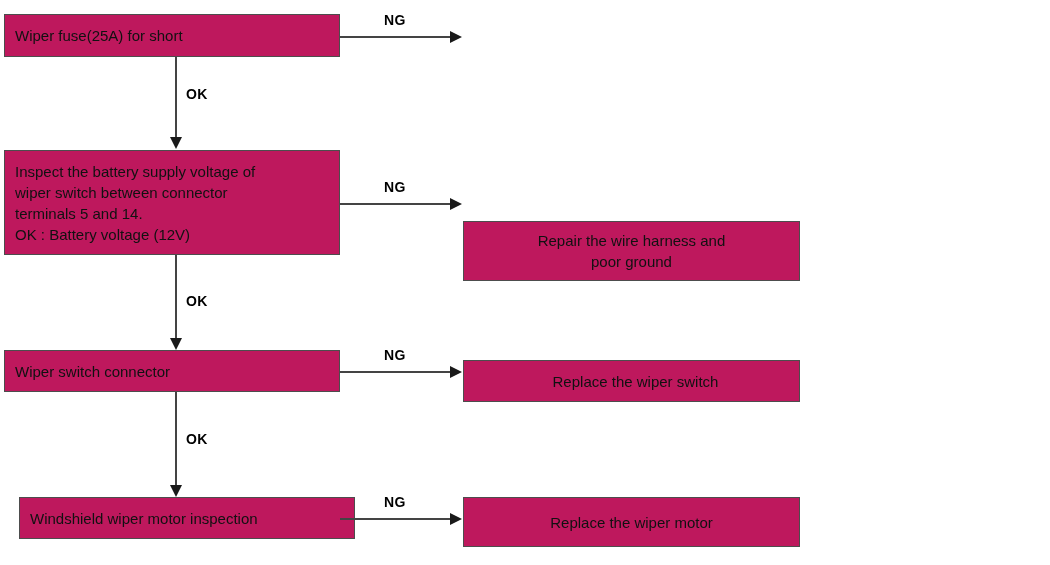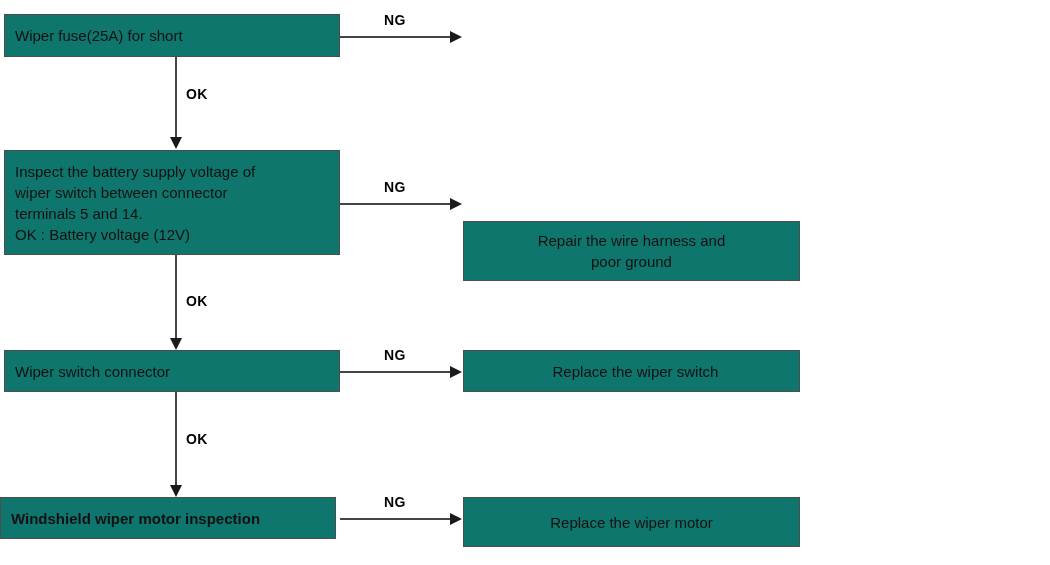--- a/index.html
+++ b/index.html
@@ -15,21 +15,21 @@
     position: relative;
     width: 1050px;
     height: 565px;
     background: #ffffff;
     overflow: hidden;
   }
   .node {
     position: absolute;
     box-sizing: border-box;
     border: 1.5px solid #4d4d4d;
-    background: #0f766e;
+    background: #be185d;
     display: flex;
     align-items: center;
     font-size: 15px;
     line-height: 21px;
     color: #111111;
   }
   .node.center {
     justify-content: center;
     text-align: center;
   }
@@ -88,29 +88,29 @@
   </div>
   <div class="node left" id="step-2" style="left: 4px; top: 150px; width: 336px; height: 105px;">
     <span class="node-text">Inspect the battery supply voltage of
 wiper switch between connector
 terminals 5 and 14.
 OK : Battery voltage (12V)</span>
   </div>
   <div class="node left" id="step-3" style="left: 4px; top: 350px; width: 336px; height: 42px;">
     <span class="node-text">Wiper switch connector</span>
   </div>
-  <div class="node left" id="step-4" style="left: 0; top: 497px; width: 336px; height: 42px; font-weight: bold;">
+  <div class="node left" id="step-4" style="left: 19px; top: 497px; width: 336px; height: 42px;">
     <span class="node-text">Windshield wiper motor inspection</span>
   </div>
 
   <div class="node center" id="result-2" style="left: 463px; top: 173px; width: 337px; height: 60px; margin-top: 48px;">
     <span class="node-text">Repair the wire harness and
 poor ground</span>
   </div>
-  <div class="node center" id="result-3" style="left: 463px; top: 350px; width: 337px; height: 42px; padding-left: 8px;">
+  <div class="node center" id="result-3" style="left: 463px; top: 360px; width: 337px; height: 42px; padding-left: 8px;">
     <span class="node-text">Replace the wiper switch</span>
   </div>
   <div class="node center" id="result-4" style="left: 463px; top: 497px; width: 337px; height: 50px;">
     <span class="node-text">Replace the wiper motor</span>
   </div>
 
   <div class="h-line" id="ng-1-line" style="left: 340px; top: 36px; width: 110px;"></div>
   <div class="arrow-right" id="ng-1-head" style="left: 450px; top: 31px;"></div>
   <div class="edge-label" id="ng-1-label" style="left: 384px; top: 12px;">NG</div>
 

